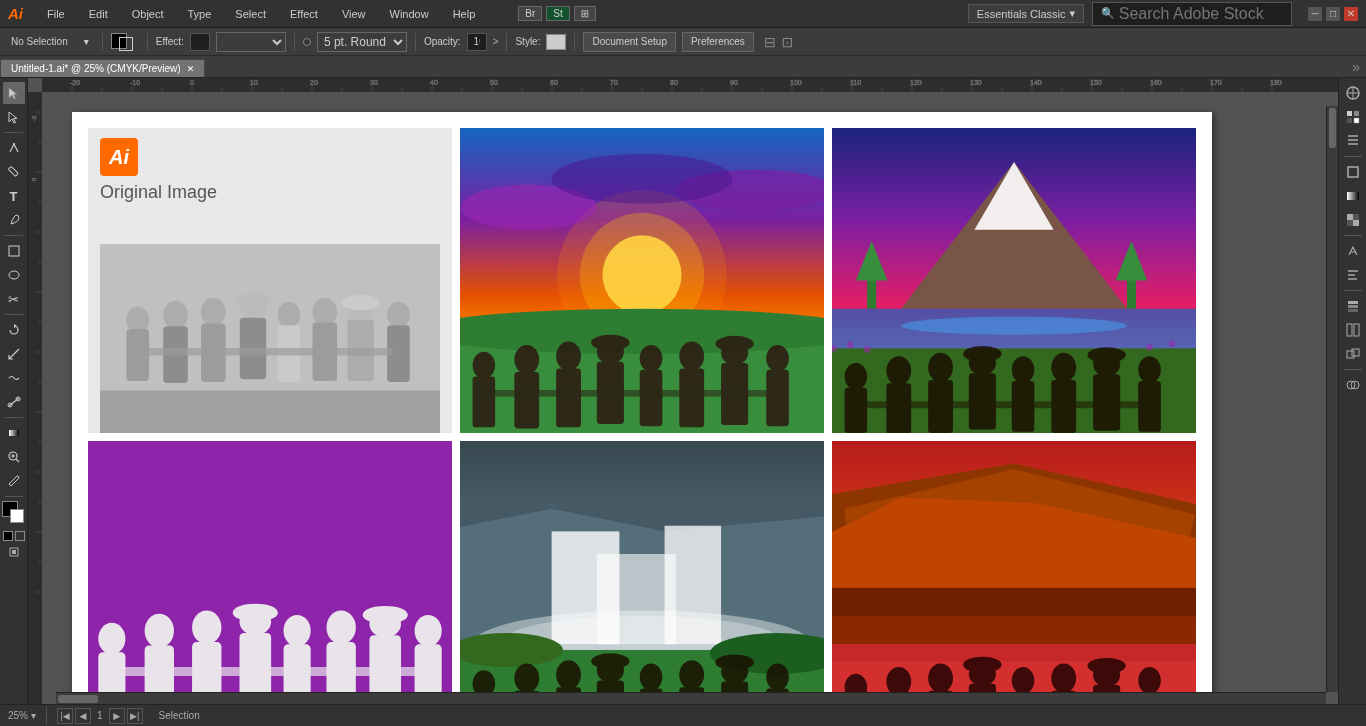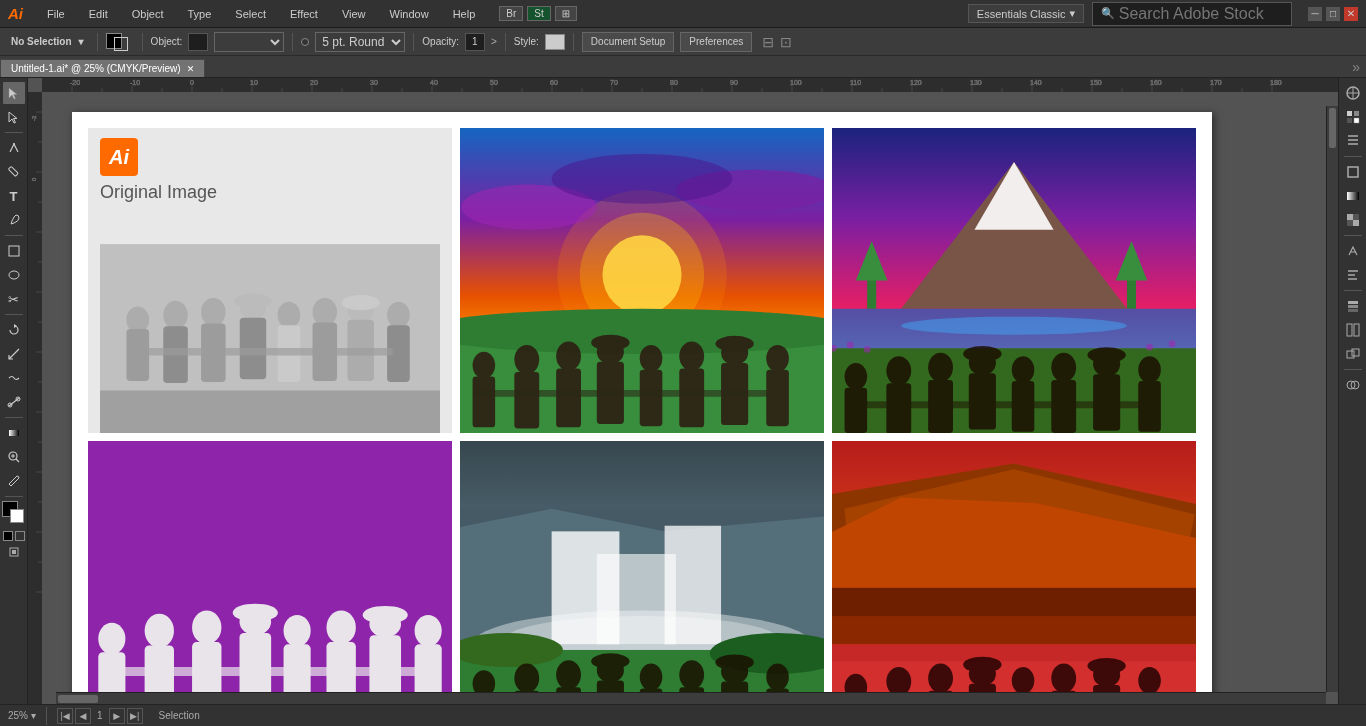--- a/index.html
+++ b/index.html
@@ -28,21 +28,21 @@
 
     
     .win-controls { display: flex; gap: 4px; margin-left: 8px; }
     .win-btn { width: 14px; height: 14px; border-radius: 0; background: #555; border: none; color: #ccc; font-size: 10px; cursor: pointer; display: flex; align-items: center; justify-content: center; }
 
     
     #toolbar-bar {
       width: 100%; height: 28px; background: #3c3c3c; display: flex; align-items: center; padding: 0 6px; gap: 6px;
       border-bottom: 1px solid #2a2a2a;
     }
-    .tb-item { color: #ccc; font-size: 10px; padding: 1px 4px; border: 1px solid transparent; display: flex; align-items: center; gap: 7px; cursor: pointer; font-weight: bold; }
+    .tb-item { color: #ccc; font-size: 10px; padding: 1px 4px; border: 1px solid transparent; display: flex; align-items: center; gap: 16px; cursor: pointer; }
     .tb-select { background: #3c3c3c; border: 1px solid #666; color: #ccc; font-size: 12px; padding: 1px 2px; height: 20px; cursor: pointer; }
     .tb-divider { width: 1px; height: 18px; background: #555; margin: 0 2px; }
     .tb-label { font-size: 10px; color: #ccc; }
     .tb-input { background: #1e1e1e; border: 1px solid #555; color: #ccc; font-size: 10px; width: 20px; padding: 1px 6px; height: 18px; }
     .tb-btn { background: #4a4a4a; border: 1px solid #666; color: #ccc; font-size: 10px; padding: 1px 8px; cursor: pointer; height: 20px; }
 
     
     #main-area { display: flex; height: calc(726px - 28px - 28px - 24px - 22px); }
 
     
@@ -101,21 +101,21 @@
   <span class="menu-item">File</span>
   <span class="menu-item">Edit</span>
   <span class="menu-item">Object</span>
   <span class="menu-item">Type</span>
   <span class="menu-item">Select</span>
   <span class="menu-item">Effect</span>
   <span class="menu-item">View</span>
   <span class="menu-item">Window</span>
   <span class="menu-item">Help</span>
 
-  <div style="margin-left:4px; display:flex; gap:4px; align-items:center;">
+  <div style="margin-left:23px; display:flex; gap:4px; align-items:center;">
     <div style="background:#444; border:1px solid #666; padding:1px 6px; font-size:10px; cursor:pointer; color:#ccc;">Br</div>
     <div style="background:#14532d; border:1px solid #666; padding:1px 6px; font-size:10px; cursor:pointer; color:#ccc;">St</div>
     <div style="background:#444; border:1px solid #666; padding:1px 6px; font-size:10px; cursor:pointer; color:#ccc;">⊞</div>
   </div>
 
   <div style="margin-left:auto; display:flex; align-items:center; gap:8px;">
     <div class="workspace-selector">
       <span>Essentials Classic</span>
       <span>▾</span>
     </div>
@@ -136,21 +136,21 @@
     <span style="color:#ccc; font-size:10px;">No Selection</span>
     <span>▾</span>
   </div>
   <div class="tb-divider"></div>
 
   <div style="position:relative; width:28px; height:22px;">
     <div style="width:16px;height:16px;background:#000;border:1px solid #888;position:absolute;top:2px;left:0;"></div>
     <div style="width:14px;height:14px;background:transparent;border:1px solid #ccc;position:absolute;top:6px;left:8px;"></div>
   </div>
   <div class="tb-divider"></div>
-  <span class="tb-label">Object:</span>
+  <span class="tb-label">Effect:</span>
   <input class="tb-input" value="" style="">
   <select class="tb-select" style="width:70px;"></select>
   <div class="tb-divider"></div>
 
   <div style="width:8px;height:8px;background:#333;border-radius:50%;border:1px solid #888;"></div>
   <select class="tb-select" style="width:90px;">
     <option>5 pt. Round</option>
   </select>
   <div class="tb-divider"></div>
   <span class="tb-label">Opacity:</span>

